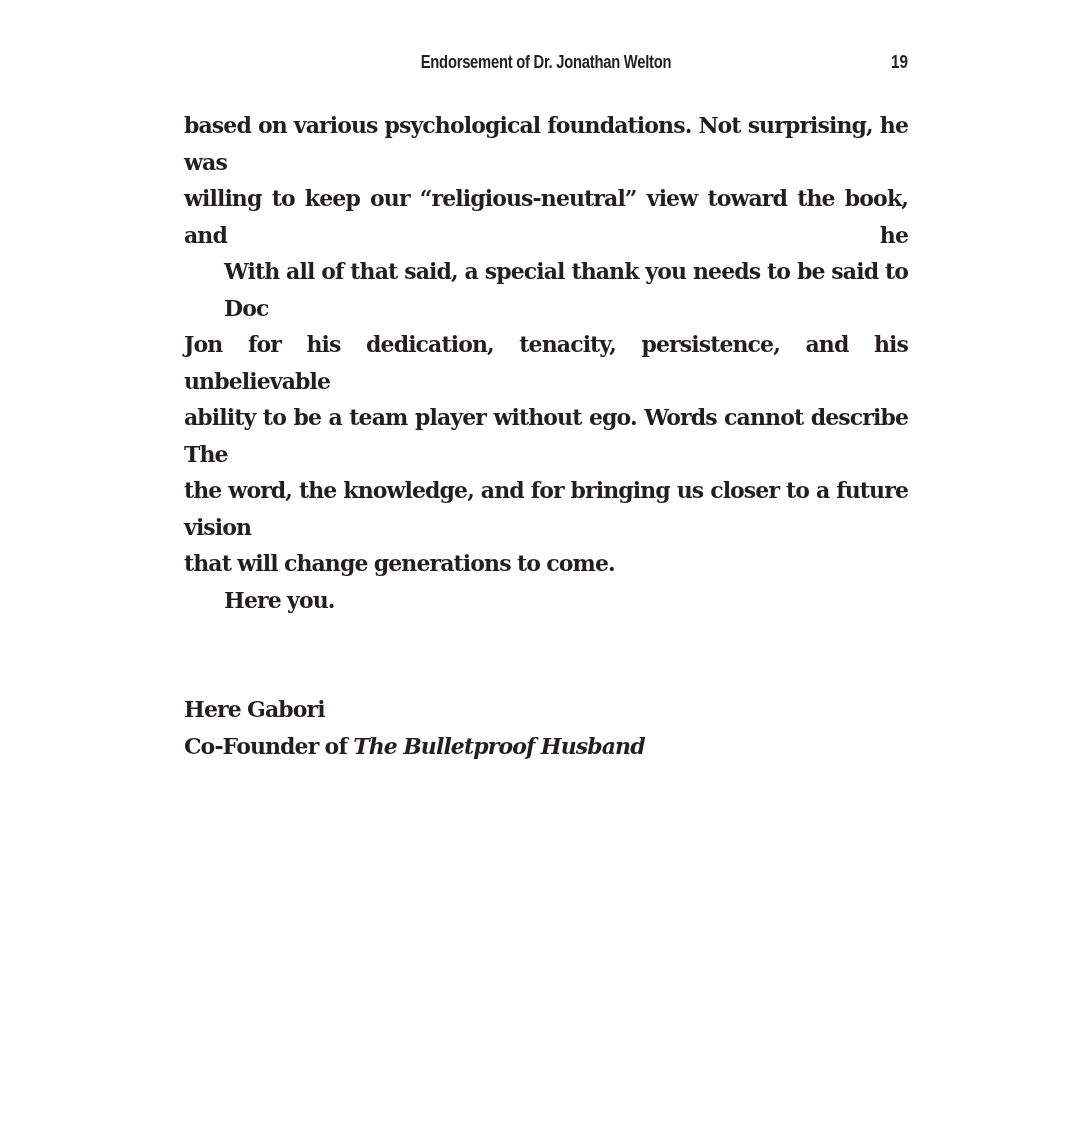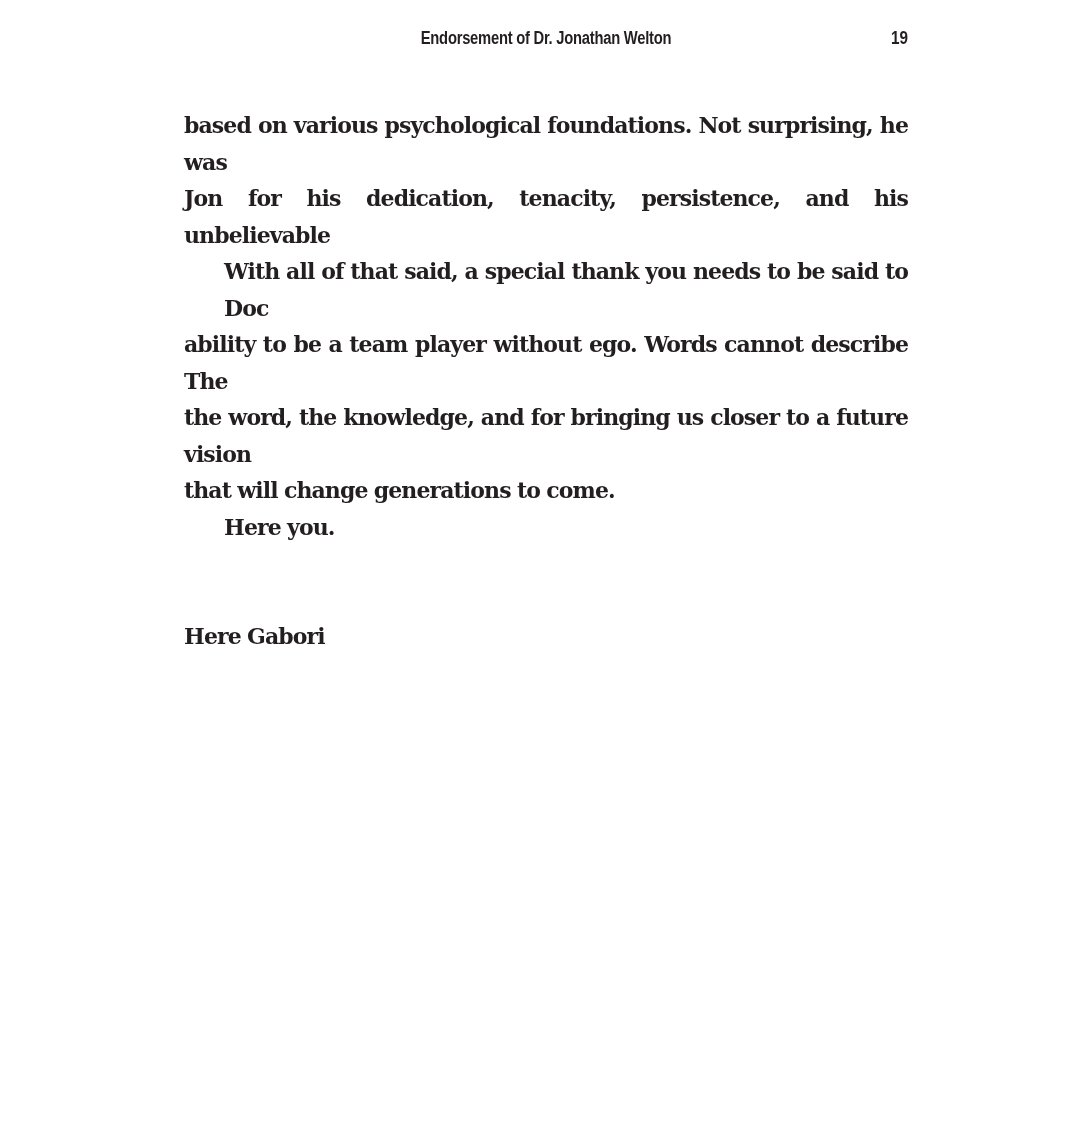--- a/index.html
+++ b/index.html
@@ -9,21 +9,21 @@
     }
     body {
       width: 1080px;
       height: 1135px;
       position: relative;
       overflow: hidden;
       color: #231f20;
     }
     .running-head {
       position: absolute;
-      top: 28px;
+      top: 52px;
       left: 184px;
       width: 724px;
       height: 28px;
     }
     .running-title {
       position: absolute;
       left: 0;
       right: 0;
       top: 0;
       text-align: center;
@@ -86,29 +86,31 @@
 <body>
 
 <div class="running-head">
   <div class="running-title">Endorsement of Dr. Jonathan Welton</div>
   <div class="page-number">19</div>
 </div>
 
 <div class="text-block">
   <div class="para">
     <span class="justify-line">based on various psychological foundations. Not surprising, he was</span>
+    <span class="justify-line">willing to keep our “religious-neutral” view toward the book, and he</span>
   </div>
   <div class="para">
+    <span class="justify-line indent-line">With all of that said, a special thank you needs to be said to Doc</span>
     <span class="justify-line">Jon for his dedication, tenacity, persistence, and his unbelievable</span>
-    <span class="justify-line indent-line">With all of that said, a special thank you needs to be said to Doc</span>
     <span class="justify-line">ability to be a team player without ego. Words cannot describe The</span>
     <span class="justify-line">the word, the knowledge, and for bringing us closer to a future vision</span>
     <span class="line">that will change generations to come.</span>
   </div>
   <div class="para">
     <span class="line indent-line">Here you.</span>
   </div>
   <div class="gap"></div>
   <div class="gap"></div>
   <div class="para">
     <span class="line">Here Gabori</span>
+    <span class="line"><span>Co-Founder of </span><em>The Bulletproof Husband</em></span>
   </div>
 </div>
 
 </body></html>

